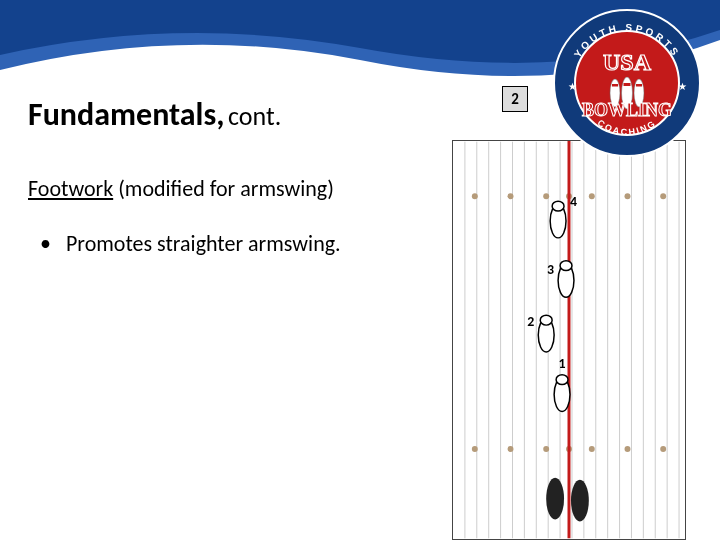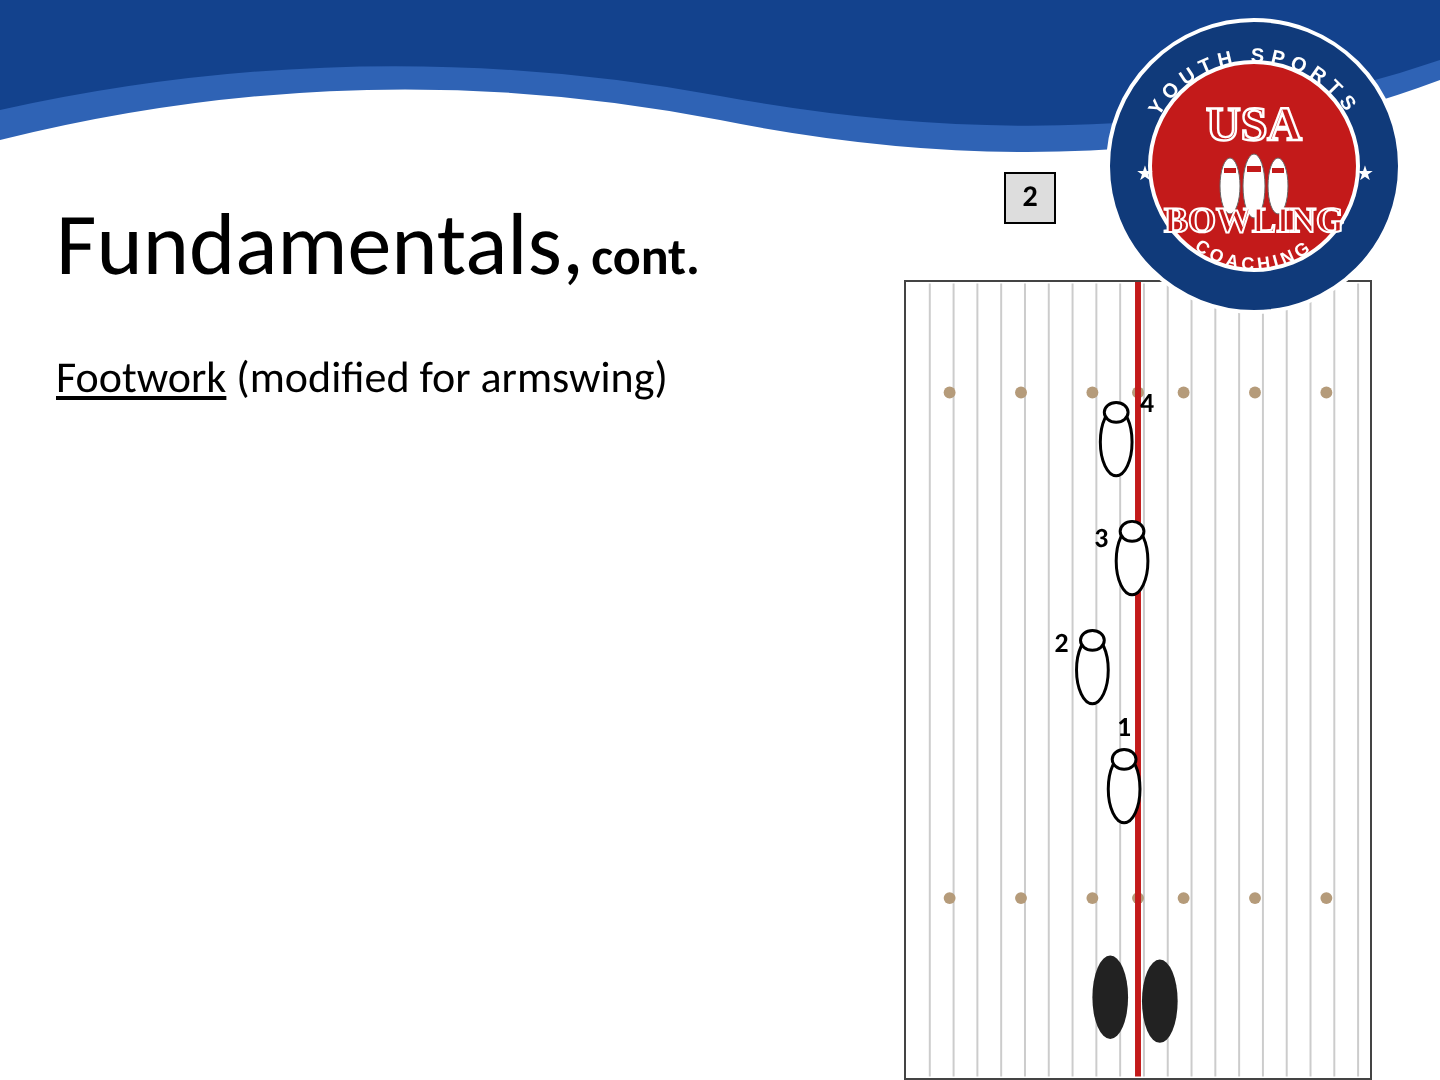--- a/index.html
+++ b/index.html
@@ -19,27 +19,27 @@
     height: 75px;
     overflow: visible;
     z-index: 1;
   }
   .title-area {
     position: absolute;
     top: 95px;
     left: 28px;
   }
   .title-main {
-    font-size: 44px;
-    font-weight: 400;
+    font-size: 32px;
+    font-weight: 700;
     display: inline;
   }
   .title-cont {
     font-size: 26px;
-    font-weight: 700;
+    font-weight: 400;
     display: inline;
   }
   .subtitle {
     position: absolute;
     top: 175px;
     left: 28px;
     font-size: 22px;
     text-align: right;
   }
   .subtitle .u { text-decoration: underline; }
@@ -140,20 +140,21 @@
   <span class="title-main">Fundamentals,</span>
   <span> </span>
   <span class="title-cont">cont.</span>
 </div>
 
 <div class="subtitle">
   <span class="u">Footwork</span><span> (modified for armswing)</span>
 </div>
 
 <ul class="bullets">
+  <li>Promotes straighter armswing.</li>
 </ul>
 
 <div class="box-2">2</div>
 
 <div class="lane">
   <svg viewBox="0 0 234 400">
 
     <g stroke="#ccc" stroke-width="1">
       <line x1="12" y1="0" x2="12" y2="400"></line>
       <line x1="24" y1="0" x2="24" y2="400"></line>

